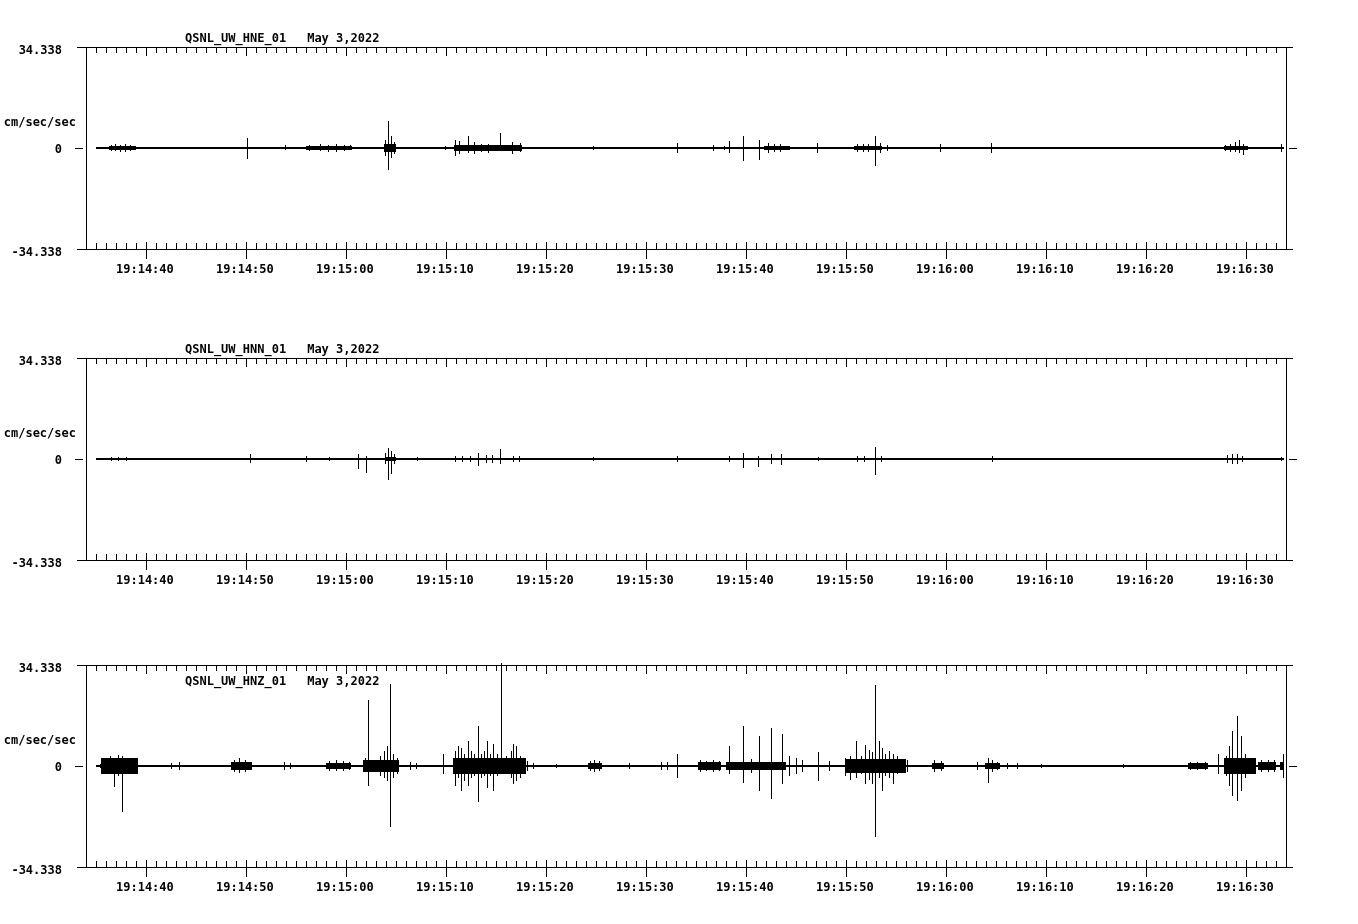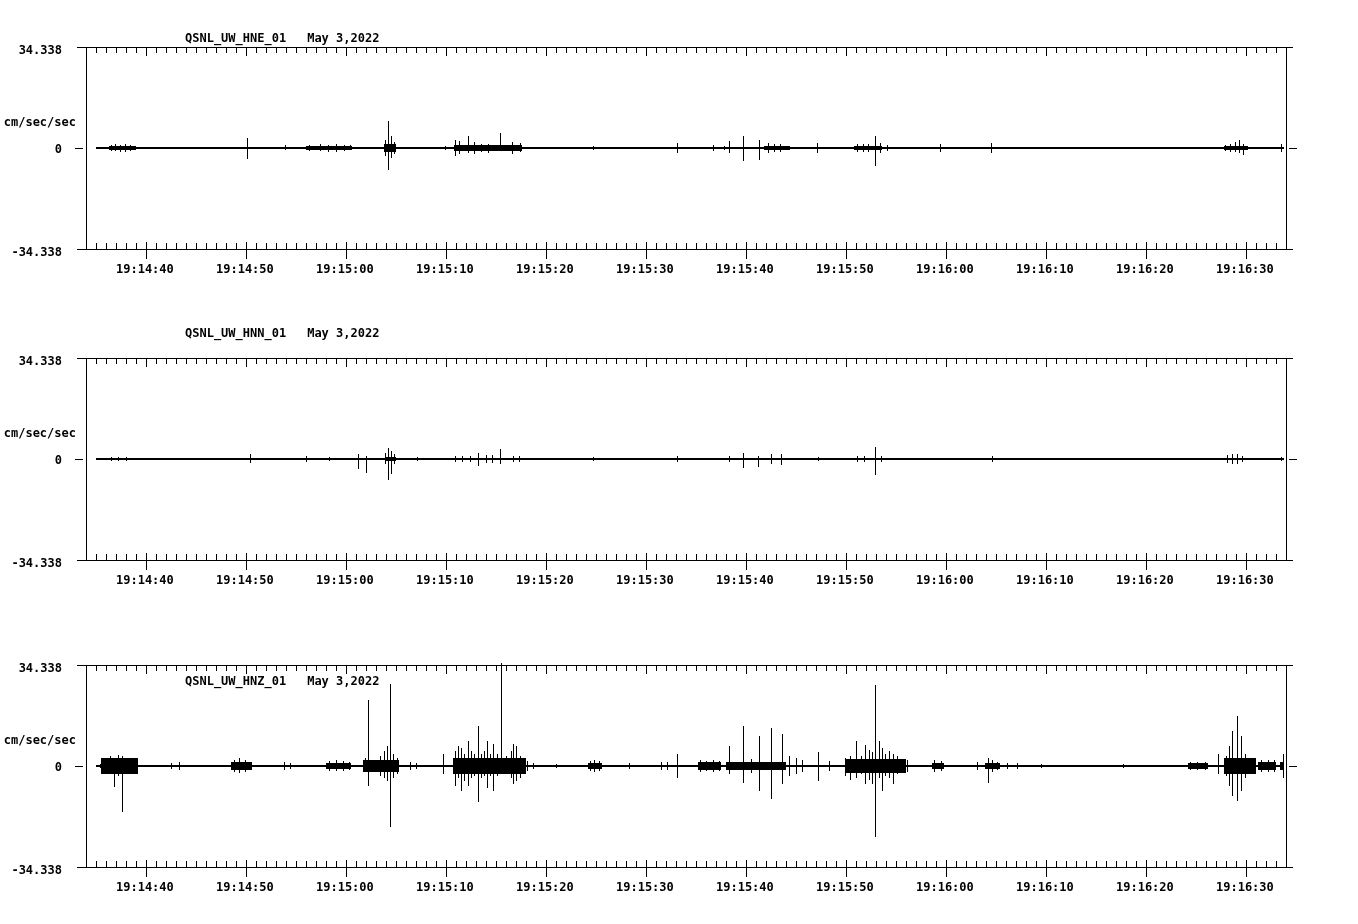--- a/index.html
+++ b/index.html
@@ -1011,21 +1011,21 @@
         <div class="xlab" style="left: 716px; top: 262px;">19:15:40</div>
         <div class="xlab" style="left: 816px; top: 262px;">19:15:50</div>
         <div class="xlab" style="left: 916px; top: 262px;">19:16:00</div>
         <div class="xlab" style="left: 1016px; top: 262px;">19:16:10</div>
         <div class="xlab" style="left: 1116px; top: 262px;">19:16:20</div>
         <div class="xlab" style="left: 1216px; top: 262px;">19:16:30</div>
       </div>
   </section>
 
   <section class="panel">
-    <div class="title" style="top:326px"><span>QSNL_UW_HNN_01</span><span class="date">May 3,2022</span></div>
+    <div class="title" style="top:342px"><span>QSNL_UW_HNN_01</span><span class="date">May 3,2022</span></div>
     <div class="ylab" style="top:354px">34.338</div>
     <div class="ylab unit" style="top:426px">cm/sec/sec</div>
     <div class="ylab" style="top:453px">0</div>
     <div class="ylab" style="top:556px">-34.338</div>
     <div class="xlabels" id="xlabels-1">
         <div class="xlab" style="left: 116px; top: 573px;">19:14:40</div>
         <div class="xlab" style="left: 216px; top: 573px;">19:14:50</div>
         <div class="xlab" style="left: 316px; top: 573px;">19:15:00</div>
         <div class="xlab" style="left: 416px; top: 573px;">19:15:10</div>
         <div class="xlab" style="left: 516px; top: 573px;">19:15:20</div>

